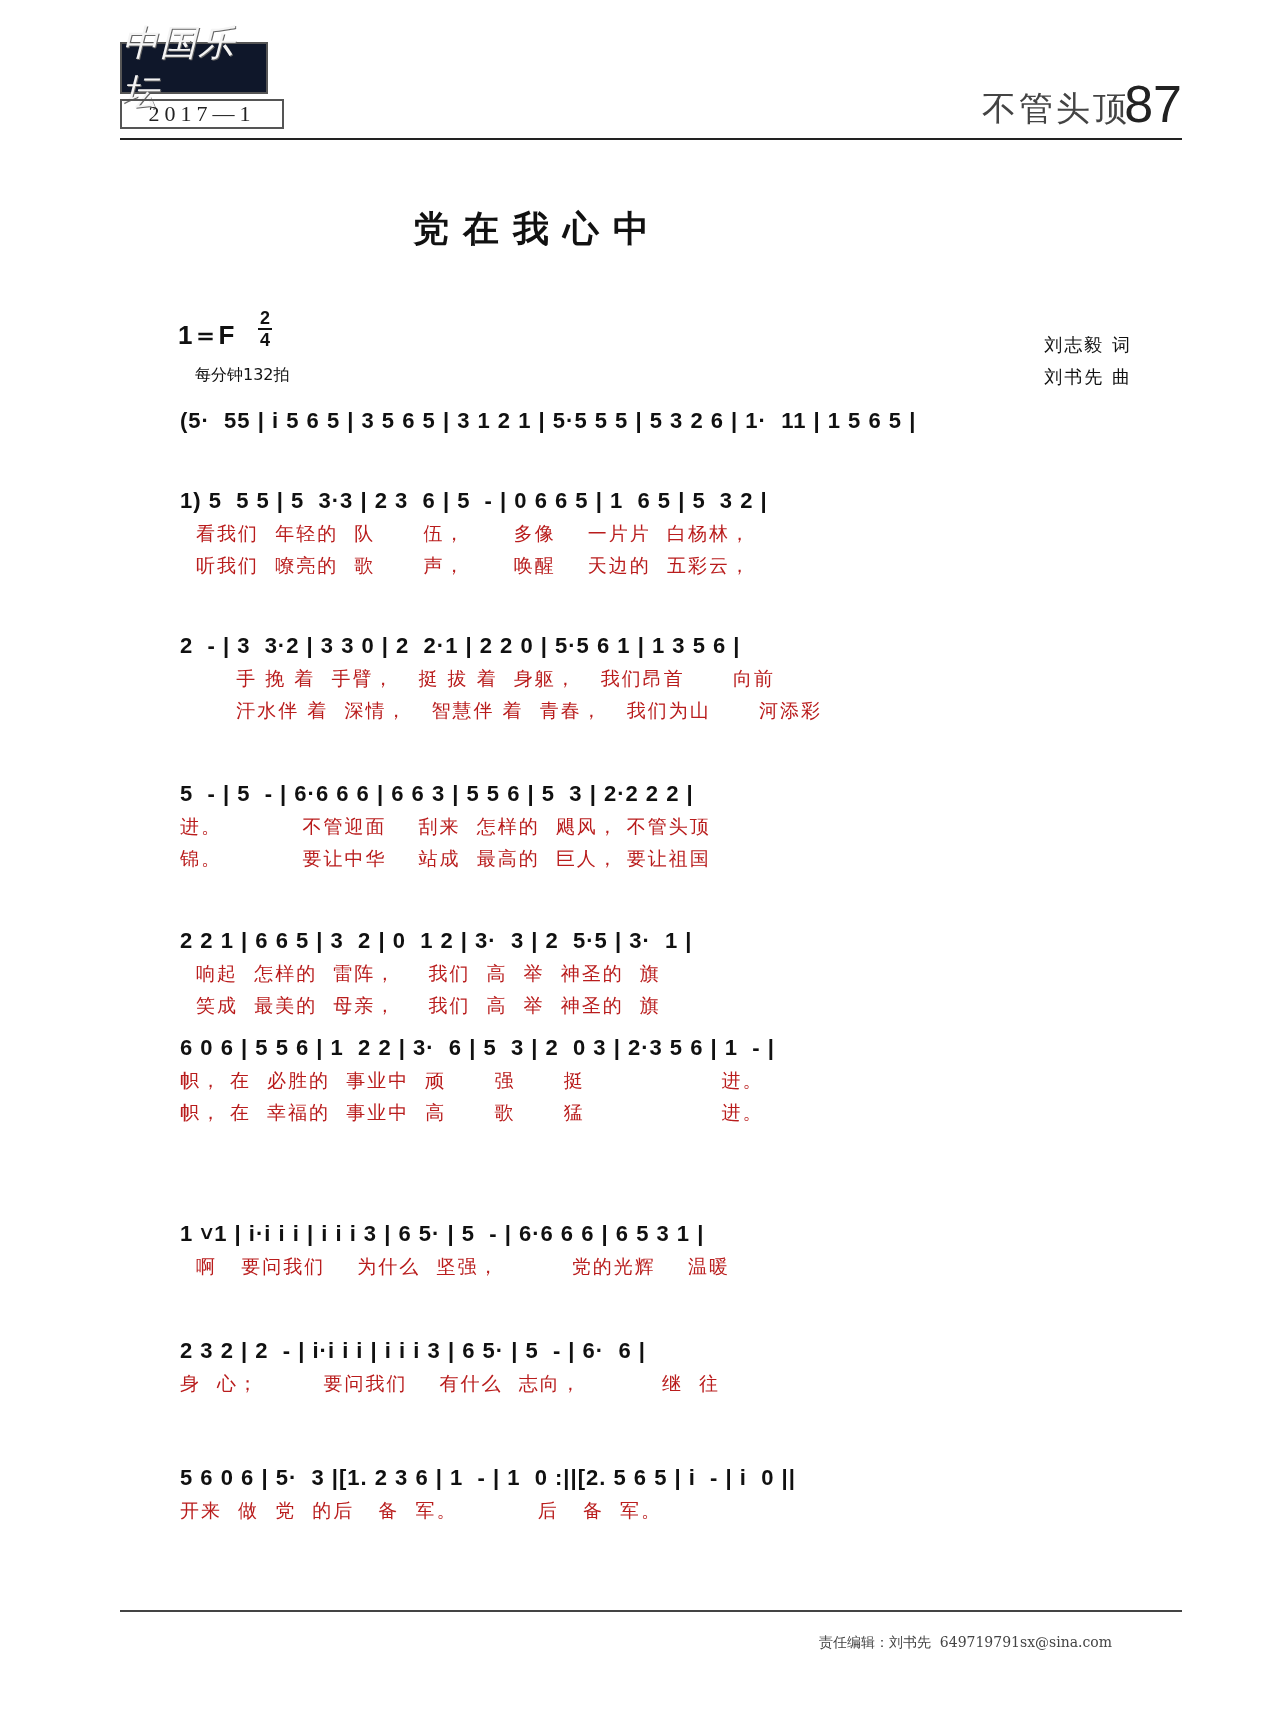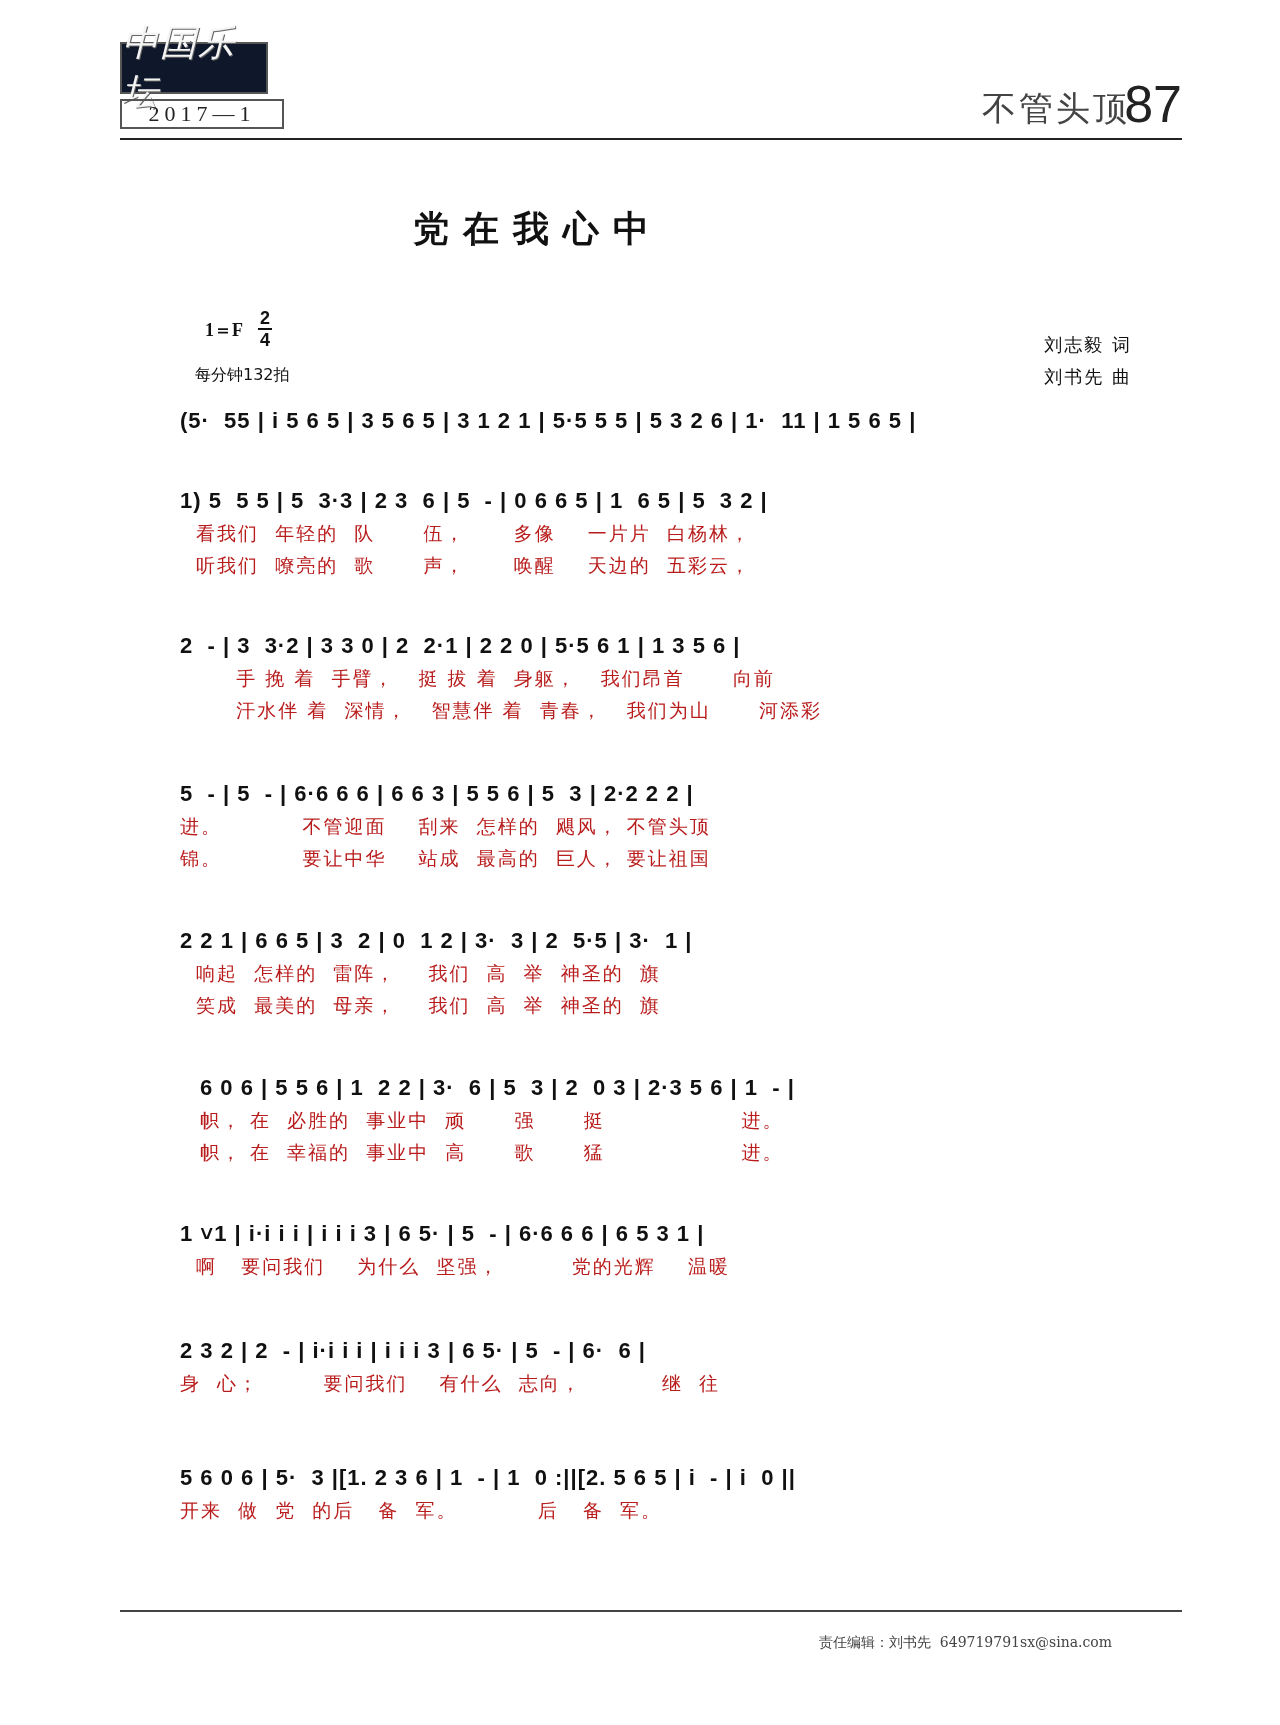--- a/index.html
+++ b/index.html
@@ -4,21 +4,21 @@
 <style>
   html, body { margin:0; padding:0; background:#fff; }
   body { width:1280px; height:1725px; position:relative; overflow:hidden; font-family:"DejaVu Serif", serif; color:#111; }
   .abs { position:absolute; }
   .logo-box { left:120px; top:42px; width:148px; height:52px; background:#0f172a; border:2px solid #555; box-sizing:border-box; display:flex; align-items:center; justify-content:center; font-family:"DejaVu Serif", serif; font-size:36px; color:#f4f4f4; font-style:italic; letter-spacing:2px; text-shadow:1px 1px 0 #666; }
   .issue-box { left:120px; top:99px; width:164px; height:30px; border:2px solid #555; box-sizing:border-box; font-family:"Liberation Serif", serif; font-size:22px; letter-spacing:5px; text-align:center; line-height:26px; color:#222; }
   .section { right:150px; top:86px; font-family:"DejaVu Serif", serif; font-size:34px; color:#444; letter-spacing:3px; }
   .pagenum { right:98px; top:74px; font-family:"Liberation Sans", sans-serif; font-size:52px; color:#222; }
   .hr-top { left:120px; top:138px; width:1062px; height:2px; background:#222; }
   .title { left:0; width:1076px; top:205px; text-align:center; font-family:"DejaVu Sans", sans-serif; font-weight:bold; font-size:36px; letter-spacing:14px; }
-  .key { left:205px; top:318px; font-family:Liberation Serif, serif; font-weight:bold; font-size:18px; }
+  .key { left:178px; top:318px; font-family:Liberation Sans, sans-serif; font-weight:bold; font-size:26px; }
   .frac { left:258px; top:308px; font-family:"Liberation Sans", sans-serif; font-weight:bold; font-size:18px; text-align:center; line-height:20px; }
   .frac .line { width:14px; height:2px; background:#111; margin:0 auto; }
   .tempo { left:195px; top:365px; font-family:"DejaVu Sans", sans-serif; font-size:16px; }
   .credit { right:148px; font-family:"DejaVu Serif", serif; font-size:18px; letter-spacing:2px; }
   .staff { left:180px; width:950px; position:absolute; }
   .notes { font-family:"Liberation Sans", sans-serif; font-weight:bold; font-size:22px; white-space:pre; letter-spacing:1px; height:32px; line-height:32px; }
   .lyric { font-family:"DejaVu Serif", serif; font-size:19px; white-space:pre; letter-spacing:2px; height:32px; line-height:32px; color:#b91c1c; }
   .hr-bottom { left:120px; top:1610px; width:1062px; height:2px; background:#444; }
   .footer { left:810px; top:1618px; font-family:"DejaVu Serif", serif; font-size:14px; color:#444; white-space:pre; }
 </style>
@@ -59,21 +59,21 @@
 <div class="staff" style="top:778px;">
   <div class="notes">5  - | 5  - | 6·6 6 6 | 6 6 3 | 5 5 6 | 5  3 | 2·2 2 2 |</div>
   <div class="lyric">进。          不管迎面    刮来  怎样的  飓风， 不管头顶</div>
   <div class="lyric">锦。          要让中华    站成  最高的  巨人， 要让祖国</div>
 </div>
 <div class="staff" style="top:925px;">
   <div class="notes">2 2 1 | 6 6 5 | 3  2 | 0  1 2 | 3·  3 | 2  5·5 | 3·  1 |</div>
   <div class="lyric">  响起  怎样的  雷阵，    我们  高  举  神圣的  旗</div>
   <div class="lyric">  笑成  最美的  母亲，    我们  高  举  神圣的  旗</div>
 </div>
-<div class="staff" style="top:1072px;margin-left:20px;">
+<div class="staff" style="top:1032px;">
   <div class="notes">6 0 6 | 5 5 6 | 1  2 2 | 3·  6 | 5  3 | 2  0 3 | 2·3 5 6 | 1  - |</div>
   <div class="lyric">帜， 在  必胜的  事业中  顽      强      挺                 进。</div>
   <div class="lyric">帜， 在  幸福的  事业中  高      歌      猛                 进。</div>
 </div>
 <div class="staff" style="top:1218px;">
   <div class="notes">1 ˅1 | i·i i i | i i i 3 | 6 5· | 5  - | 6·6 6 6 | 6 5 3 1 |</div>
   <div class="lyric">  啊   要问我们    为什么  坚强，         党的光辉    温暖</div>
 </div>
 <div class="staff" style="top:1335px;">
   <div class="notes">2 3 2 | 2  - | i·i i i | i i i 3 | 6 5· | 5  - | 6·  6 |</div>

